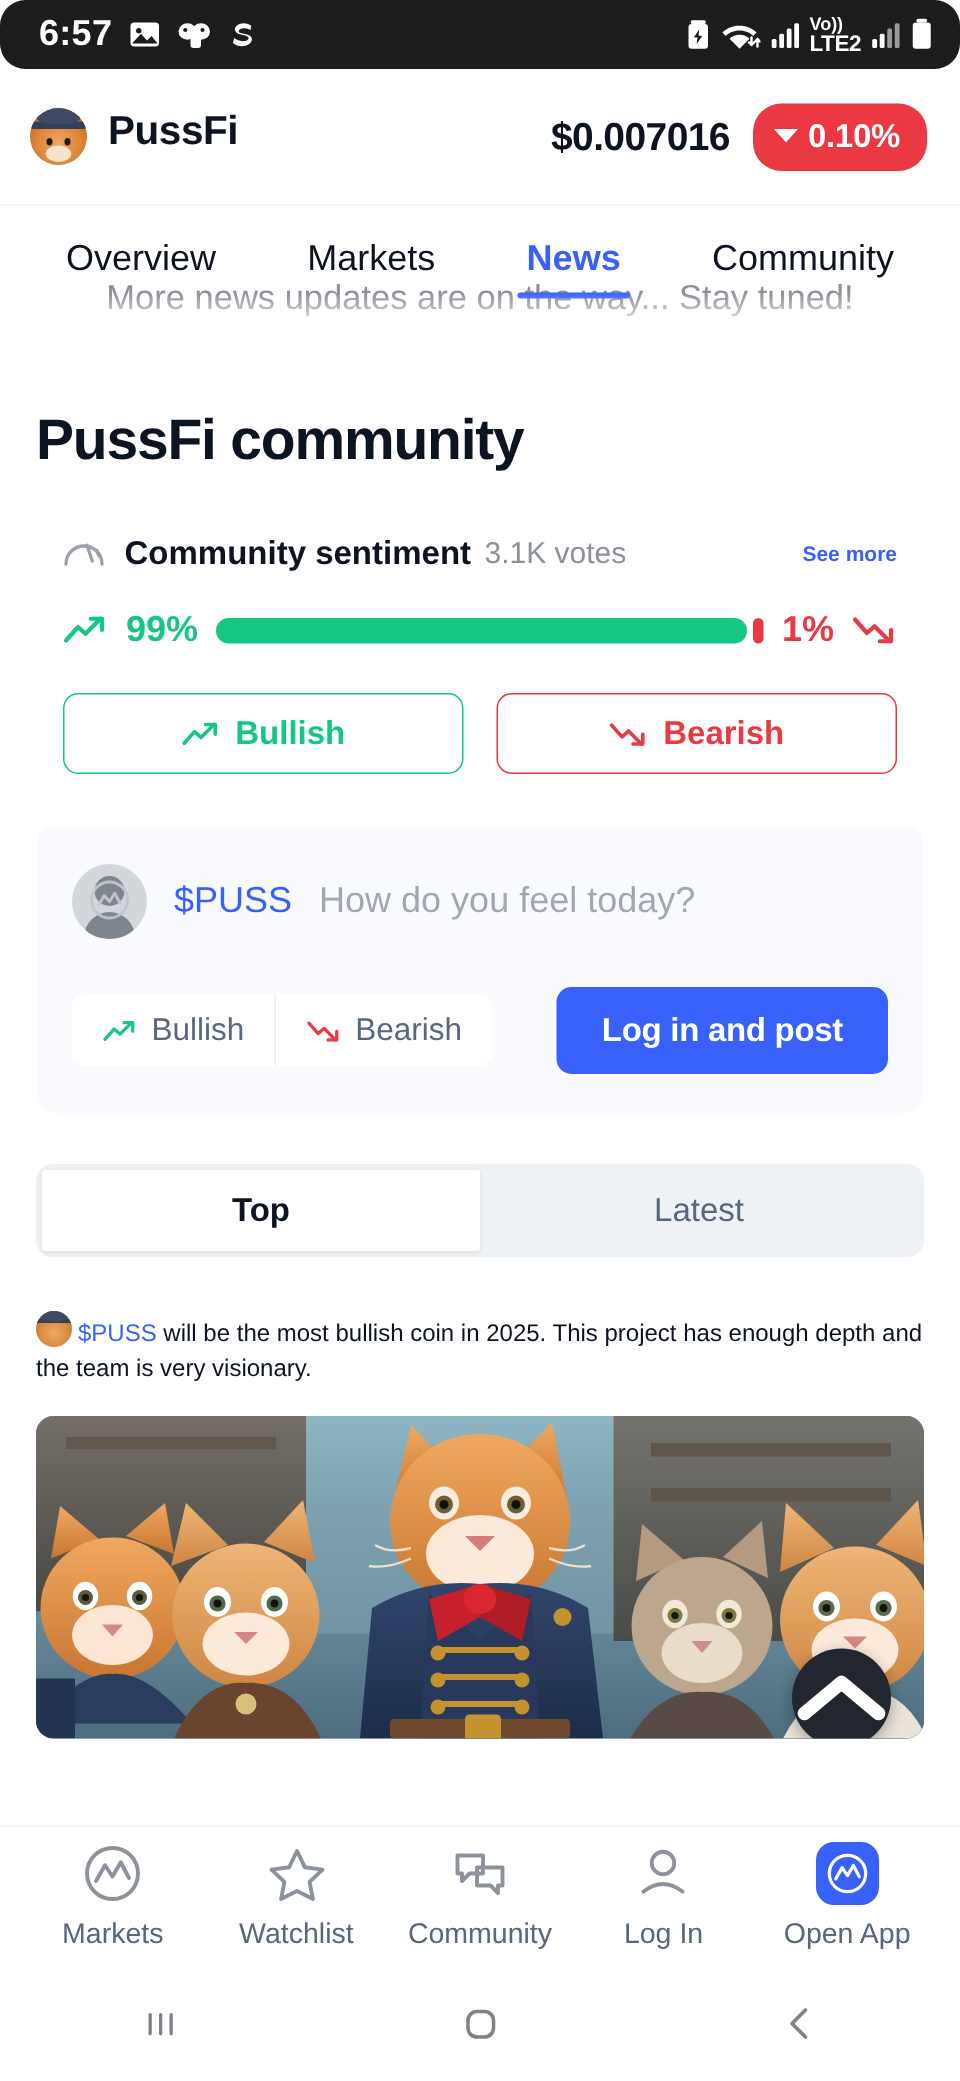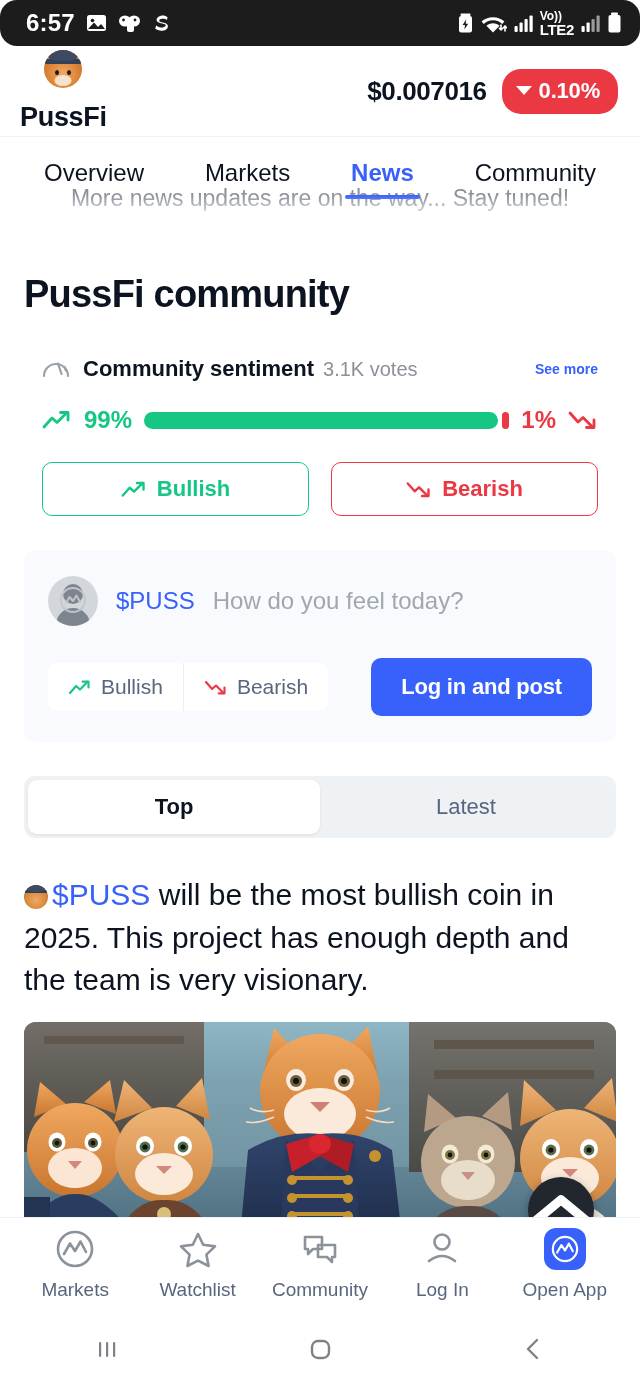--- a/index.html
+++ b/index.html
@@ -21,21 +21,21 @@
   .sb-left{ display:flex; align-items:center; gap:11px; }
   .sb-time{ font-size:24px; font-weight:700; letter-spacing:.2px; }
   .sb-right{ display:flex; align-items:center; gap:7px; }
   .ic{ display:block; }
 
   
   .coin-header{
     height: 90px; display:flex; align-items:center; justify-content:space-between;
     padding: 0 22px 0 20px; background:#fff;
   }
-  .coin-left{ display:flex; align-items:center; gap:14px;flex-direction:column; }
+  .coin-left{ display:flex; align-items:flex-start; gap:14px; }
   .coin-logo{
     width:38px; height:38px; border-radius:50%;
     background: radial-gradient(circle at 50% 62%, #f0a868 0%, #e08a3c 42%, #c8722c 72%, #a85a1e 100%);
     position:relative; overflow:hidden; flex:none;
   }
   .coin-logo .hat{
     position:absolute; left:50%; top:-2px; transform:translateX(-50%);
     width:30px; height:13px; background:#3e4a63; border-radius:50% 50% 40% 40%;
   }
   .coin-logo .brim{
@@ -153,21 +153,21 @@
     padding: 16px 30px; border:none; letter-spacing:-.2px;
   }
 
   
   .toplatest{
     display:flex; margin: 34px 0 0 0; background:#eff2f5;
     border-radius:11px; padding:4px;
   }
   .tl{
     flex:1; text-align:center; padding: 14px 0; font-size:22px;
-    color:#58667e; border-radius:9px;
+    color:#58667e; border-radius:2px;
   }
   .tl.active{ background:#fff; color:#0d1421; font-weight:700; box-shadow:0 1px 3px rgba(0,0,0,.08); }
 
   
   .post{ margin-top: 36px; }
   .post-head{ display:flex; align-items:center; gap:14px; }
   .post-av{
     width:36px;height:36px;border-radius:50%; flex:none; overflow:hidden;
     background: radial-gradient(circle at 46% 55%, #e8b23e 0%, #b8822a 45%, #6d4d1c 78%, #2d2011 100%);
     position:relative;
@@ -180,21 +180,21 @@
     position:absolute; left:1px; bottom:2px; width:13px;height:13px;
     background:#d83a32; border-radius:50% 50% 50% 10%;
   }
   .post-av .pa-green{
     position:absolute; left:2px; bottom:12px; width:9px;height:9px;
     background:#2e7d45; border-radius:50%;
   }
   .post-author{ font-size:24px; font-weight:700; color:#0d1421; }
   .post-meta{ font-size:21px; color:#8c9099; }
   .post-body{
-    margin-top: 20px; font-size:30px; line-height:1.42; color:#0d1421;
+    margin-top: 20px; font-size:16px; line-height:1.42; color:#0d1421;
   }
   .post-body .cashtag{ color:#3861fb; }
   .emoji-cat{
     display:inline-block; vertical-align:-4px; width:24px;height:24px;border-radius:50%;
     background:radial-gradient(circle at 50% 62%, #f0a868 0%, #d78a3a 52%, #a85a1e 100%);
     position:relative; overflow:hidden; margin-right:4px;
   }
   .emoji-cat .eh{
     position:absolute;left:50%;top:-1px;transform:translateX(-50%);
     width:19px;height:8px;background:#3e4a63;border-radius:50% 50% 40% 40%;

